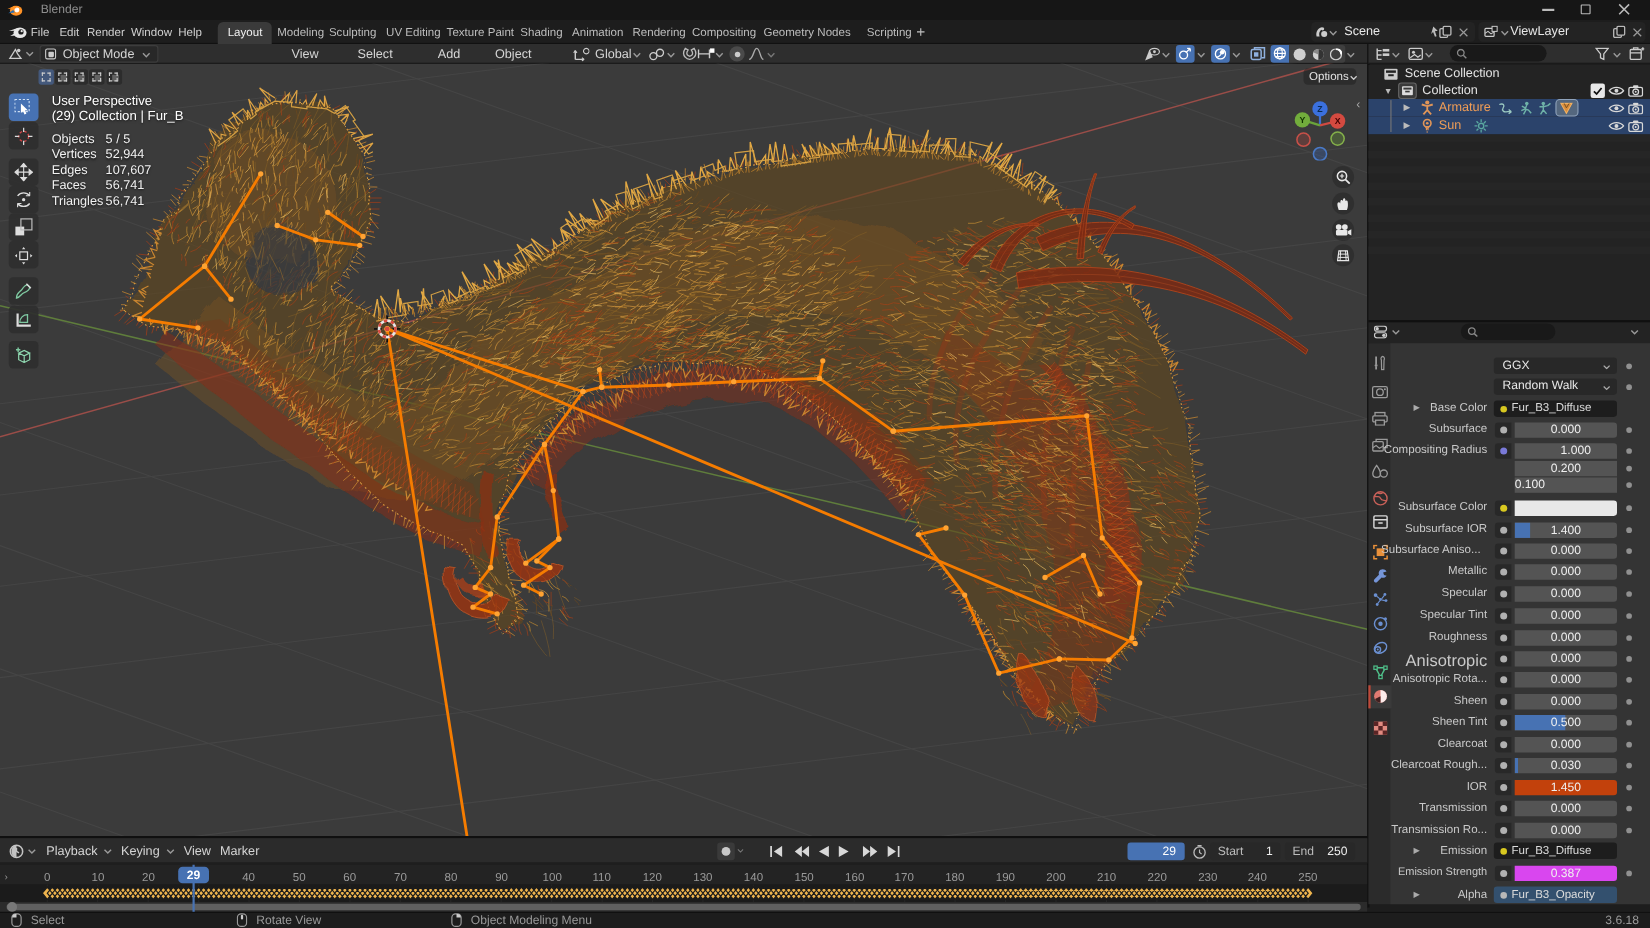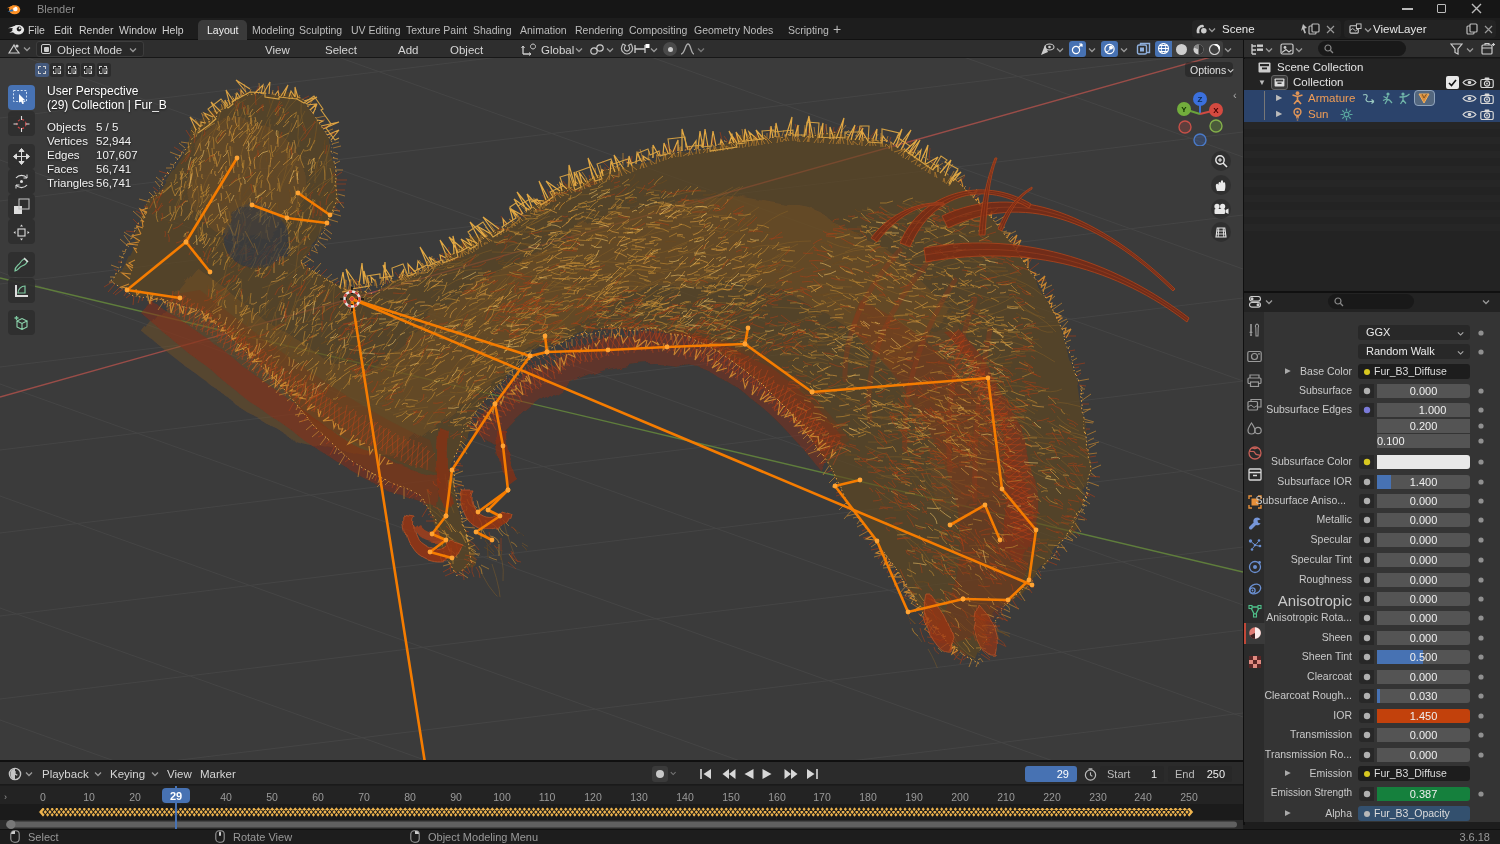--- a/index.html
+++ b/index.html
@@ -741,21 +741,21 @@
 <div class="abs" style="left:1359px;top:384px;width:15px;height:14px;background:#282828;border-radius:3px 0 0 3px"></div>
     <svg class="abs" style="left:1363px;top:387px" width="8" height="8">
       <circle cx="4" cy="4" r="3.2" fill="#b0b0b0"></circle>
     </svg>
 <div class="abs" style="left:1377px;top:384px;width:93px;height:14px;background:#545454;border-radius:0 3px 3px 0;overflow:hidden">
 <div class="abs" style="left:0;top:1px;width:93px;text-align:center;color:#f0f0f0;font-size:11px">0.000</div>
     </div>
 <svg class="abs" style="left:1477px;top:387px" width="8" height="8">
       <circle cx="4" cy="4" r="2.6" fill="#909090"></circle>
     </svg>
-<div class="abs" style="left:1254px;top:403px;width:98px;text-align:right;color:#c9c9c9;font-size:10.5px;white-space:nowrap">Subsurface Edges</div>
+<div class="abs" style="left:1254px;top:403px;width:98px;text-align:right;color:#c9c9c9;font-size:10.5px;white-space:nowrap">Compositing Radius</div>
 <div class="abs" style="left:1359px;top:403px;width:15px;height:14px;background:#282828;border-radius:3px 0 0 3px"></div>
     <svg class="abs" style="left:1363px;top:406px" width="8" height="8">
       <circle cx="4" cy="4" r="3.2" fill="#7a7ad8"></circle>
     </svg>
 <div class="abs" style="left:1377px;top:403px;width:93px;height:14px;background:#545454;border-radius:0 3px 0 0"></div>
 <div class="abs" style="left:1377px;top:404px;width:111px;text-align:center;color:#f0f0f0;font-size:11px">1.000</div>
 <svg class="abs" style="left:1477px;top:406px" width="8" height="8">
       <circle cx="4" cy="4" r="2.6" fill="#909090"></circle>
     </svg>
 <div class="abs" style="left:1377px;top:419px;width:93px;height:14px;background:#545454"></div>
@@ -950,21 +950,21 @@
 <div class="abs" style="left:1358px;top:766px;width:112px;height:15px;background:#1d1d1d;border-radius:3px"></div>
 <svg class="abs" style="left:1363px;top:770px" width="8" height="8">
       <circle cx="4" cy="4" r="3" fill="#d8c820"></circle>
     </svg>
 <div class="abs" style="left:1374px;top:767px;color:#dcdcdc;font-size:10.5px;white-space:nowrap">Fur_B3_Diffuse</div>
 <div class="abs" style="left:1254px;top:787px;width:98px;text-align:right;color:#c9c9c9;font-size:10px;white-space:nowrap">Emission Strength</div>
 <div class="abs" style="left:1359px;top:787px;width:15px;height:14px;background:#282828;border-radius:3px 0 0 3px"></div>
     <svg class="abs" style="left:1363px;top:790px" width="8" height="8">
       <circle cx="4" cy="4" r="3.2" fill="#b0b0b0"></circle>
     </svg>
-<div class="abs" style="left:1377px;top:787px;width:93px;height:14px;background:#15803d;border-radius:0 3px 3px 0;overflow:hidden">
+<div class="abs" style="left:1377px;top:787px;width:93px;height:14px;background:#d946ef;border-radius:0 3px 3px 0;overflow:hidden">
 <div class="abs" style="left:0;top:1px;width:93px;text-align:center;color:#f0f0f0;font-size:11px">0.387</div>
     </div>
 <svg class="abs" style="left:1477px;top:790px" width="8" height="8">
       <circle cx="4" cy="4" r="2.6" fill="#909090"></circle>
     </svg>
 <div class="abs" style="left:1254px;top:807px;width:98px;text-align:right;color:#c9c9c9;font-size:10.5px;white-space:nowrap">Alpha</div>
 <div class="abs" style="left:1285px;top:808px;color:#aaa;font-size:7.5px">▶</div>
 <div class="abs" style="left:1358px;top:806px;width:112px;height:15px;background:#33506e;border-radius:3px"></div>
 <svg class="abs" style="left:1363px;top:810px" width="8" height="8">
       <circle cx="4" cy="4" r="3" fill="#b8b8b8"></circle>

